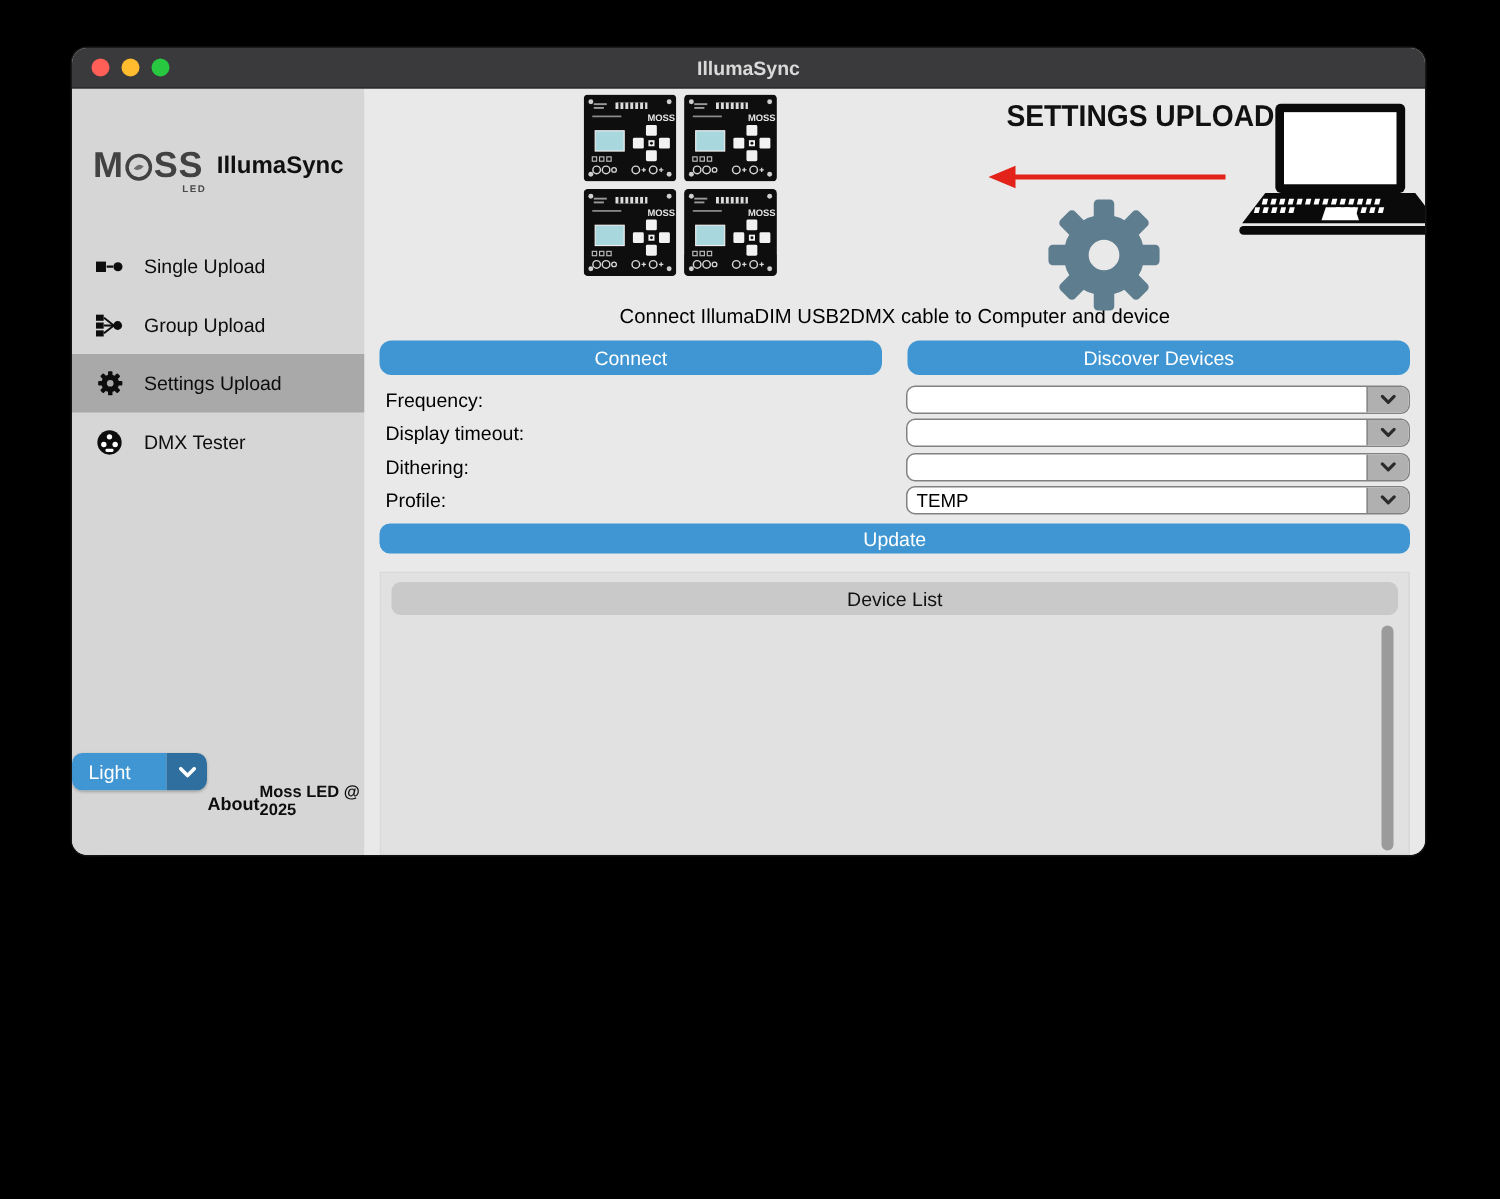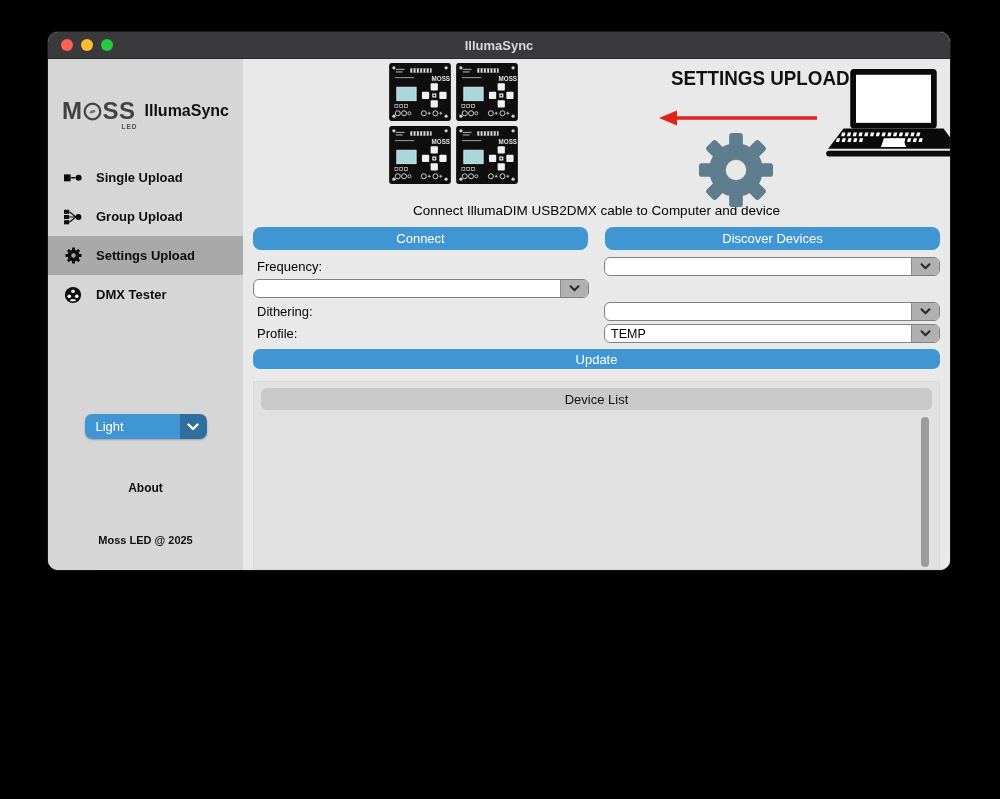--- a/index.html
+++ b/index.html
@@ -38,25 +38,25 @@
   }
   .logo-moss{position:relative;display:flex;align-items:center;color:#424242;
     font-weight:600;font-size:24px;letter-spacing:.5px;line-height:1;}
   .logo-moss svg{margin:0 .5px;}
   .logo-led{position:absolute;right:-2px;bottom:-7px;font-size:6.5px;font-weight:bold;
     letter-spacing:1px;color:#4a4a4a;}
   .logo-app{font-size:16px;font-weight:bold;color:#101010;}
   .nav{margin-top:35px;display:flex;flex-direction:column;}
   .nav-item{
     height:39px;display:flex;align-items:center;gap:13px;padding-left:15px;
-    font-size:13px;font-weight:700;color:#0d0d0d;cursor:default;
+    font-size:13px;font-weight:400;color:#0d0d0d;cursor:default;
   }
   .nav-item.selected{background:var(--sidebar-selected);}
   .nav-icon{width:20px;display:flex;justify-content:center;align-items:center;color:#0d0d0d;}
-  .sidebar-bottom{margin-top:auto;display:flex;flex-direction:column;align-items:center;padding-bottom:24px;}
+  .sidebar-bottom{margin-top:auto;display:flex;flex-direction:row;align-items:center;padding-bottom:24px;}
   .theme-combo{
     width:122px;height:25px;border-radius:7px;overflow:hidden;display:flex;
     box-shadow:0 1px 2px rgba(0,0,0,.25);cursor:default;
   }
   .theme-combo .tc-val{flex:1;background:var(--accent);color:#fff;font-size:13px;
     display:flex;align-items:center;padding-left:11px;}
   .theme-combo .tc-btn{width:27px;background:var(--accent-dark);display:flex;align-items:center;justify-content:center;}
   .about{margin-top:42px;font-size:12px;font-weight:bold;color:#0d0d0d;}
   .copyright{margin-top:39px;font-size:11px;font-weight:bold;color:#0d0d0d;}
   
@@ -331,20 +331,21 @@
           <div class="combo">
             <div class="cval"></div>
             <div class="cbtn">
                 <svg width="11" height="7" viewBox="0 0 12 8">
                   <path d="M1.5 1.5 L6 6 L10.5 1.5" fill="none" stroke="#2b2b2b" stroke-width="2.4" stroke-linecap="round" stroke-linejoin="round"></path>
                 </svg>
               </div>
           </div>
         </div>
         <div class="form-row">
+          <div class="flabel">Display timeout:</div>
           <div class="combo">
             <div class="cval"></div>
             <div class="cbtn">
                 <svg width="11" height="7" viewBox="0 0 12 8">
                   <path d="M1.5 1.5 L6 6 L10.5 1.5" fill="none" stroke="#2b2b2b" stroke-width="2.4" stroke-linecap="round" stroke-linejoin="round"></path>
                 </svg>
               </div>
           </div>
         </div>
         <div class="form-row">

